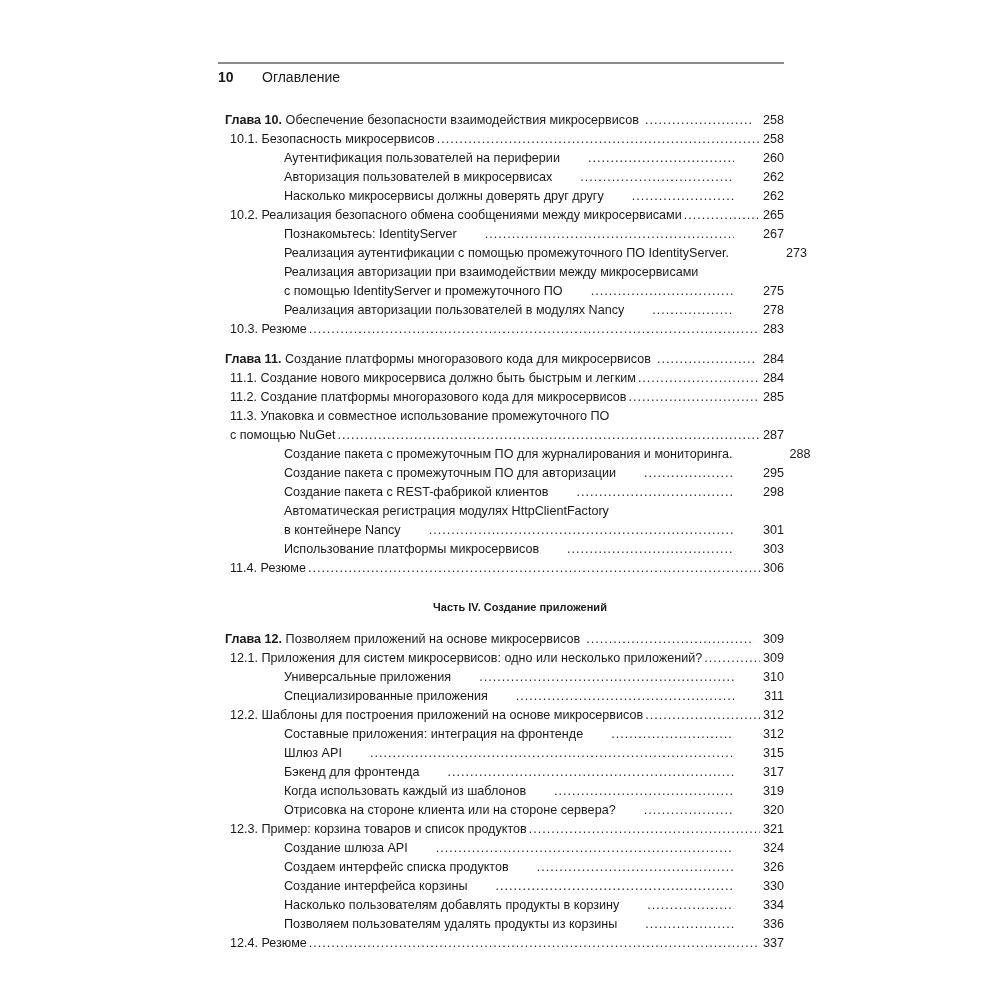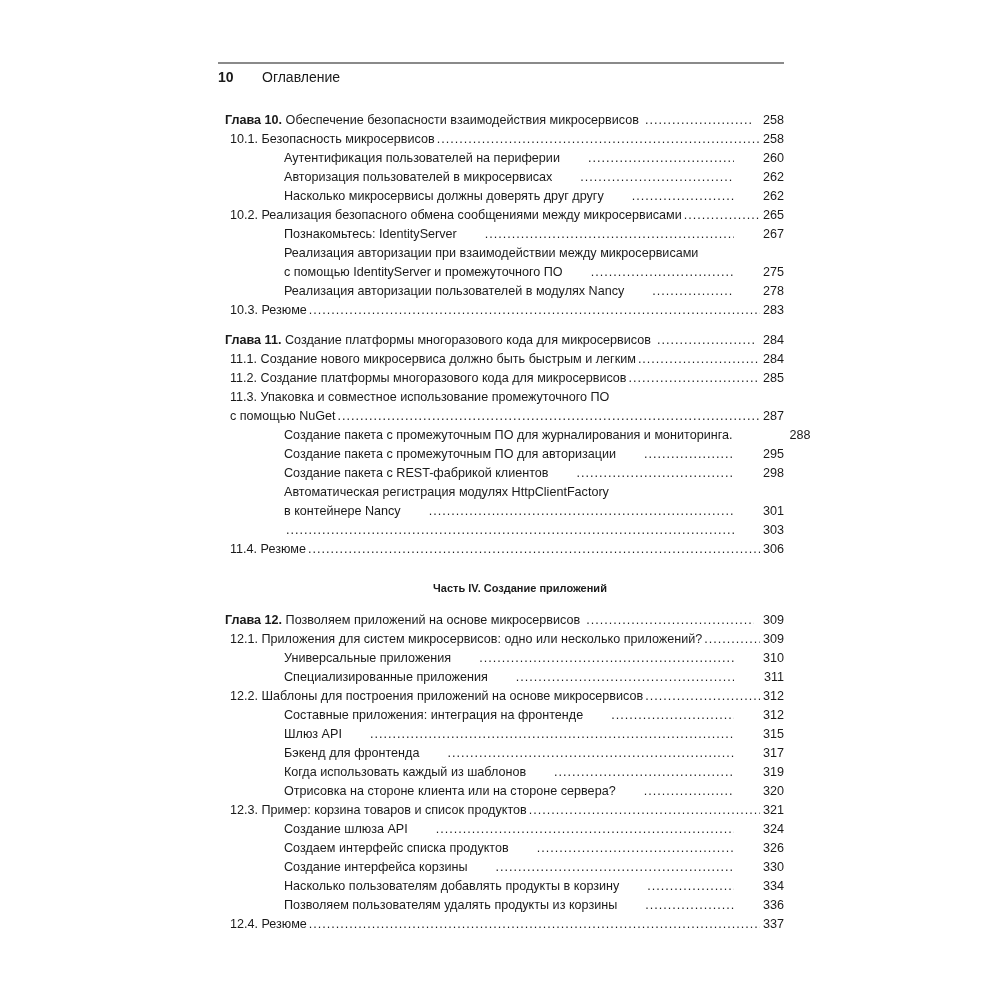--- a/index.html
+++ b/index.html
@@ -64,20 +64,25 @@
     <div class="row l2">
       <span class="title">10.2. Реализация безопасного обмена сообщениями между микросервисами</span>
       <span class="dots"></span>
       <span class="page-num">265</span>
     </div>
     <div class="row l3">
       <span class="title">Познакомьтесь: IdentityServer</span>
       <span class="dots"></span>
       <span class="page-num">267</span>
     </div>
+    <div class="row l3">
+      <span class="title">Реализация аутентификации с помощью промежуточного ПО IdentityServer.</span>
+      <span class="dots"></span>
+      <span class="page-num">273</span>
+    </div>
     <div>
       <div class="row l3 multiline-first">
         <span class="title">Реализация авторизации при взаимодействии между микросервисами</span>
       </div>
       <div class="row l3">
         <span class="title">с помощью IdentityServer и промежуточного ПО</span>
         <span class="dots"></span>
         <span class="page-num">275</span>
       </div>
     </div>
@@ -138,20 +143,21 @@
       <div class="row l3 multiline-first">
         <span class="title">Автоматическая регистрация модулях HttpClientFactory</span>
       </div>
       <div class="row l3">
         <span class="title">в контейнере Nancy</span>
         <span class="dots"></span>
         <span class="page-num">301</span>
       </div>
     </div>
     <div class="row l3">
+      <span class="title">Использование платформы микросервисов</span>
       <span class="dots"></span>
       <span class="page-num">303</span>
     </div>
     <div class="row l2">
       <span class="title">11.4. Резюме</span>
       <span class="dots"></span>
       <span class="page-num">306</span>
     </div>
 
     <div class="part-title">Часть IV. Создание приложений</div>

